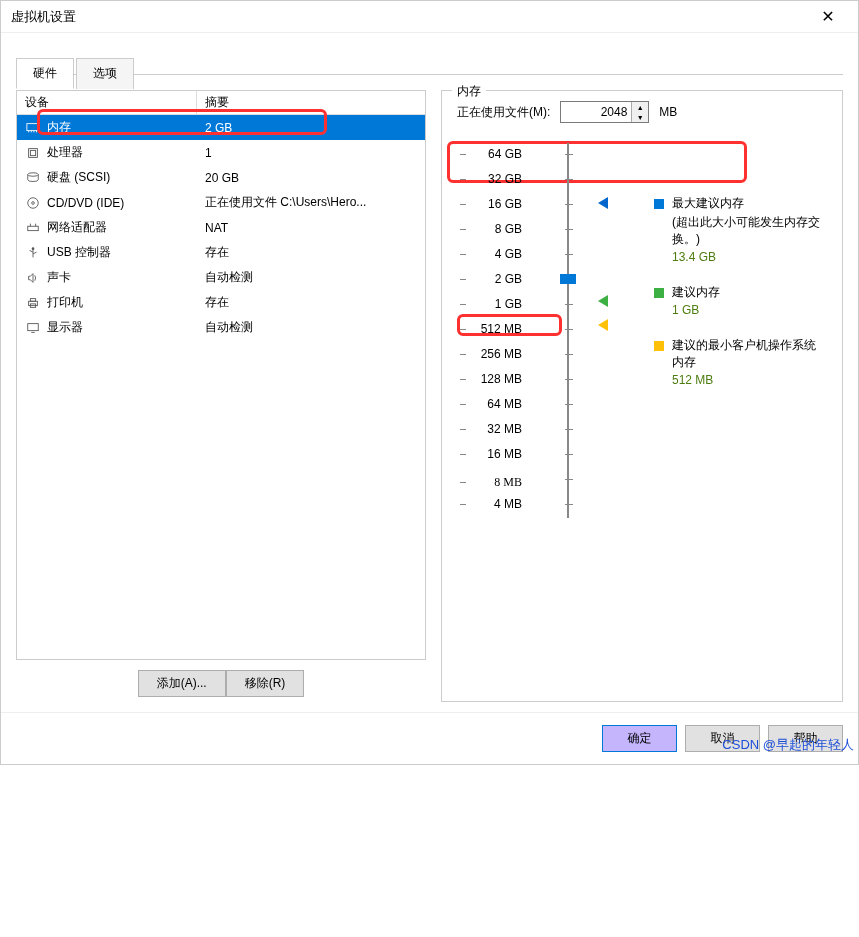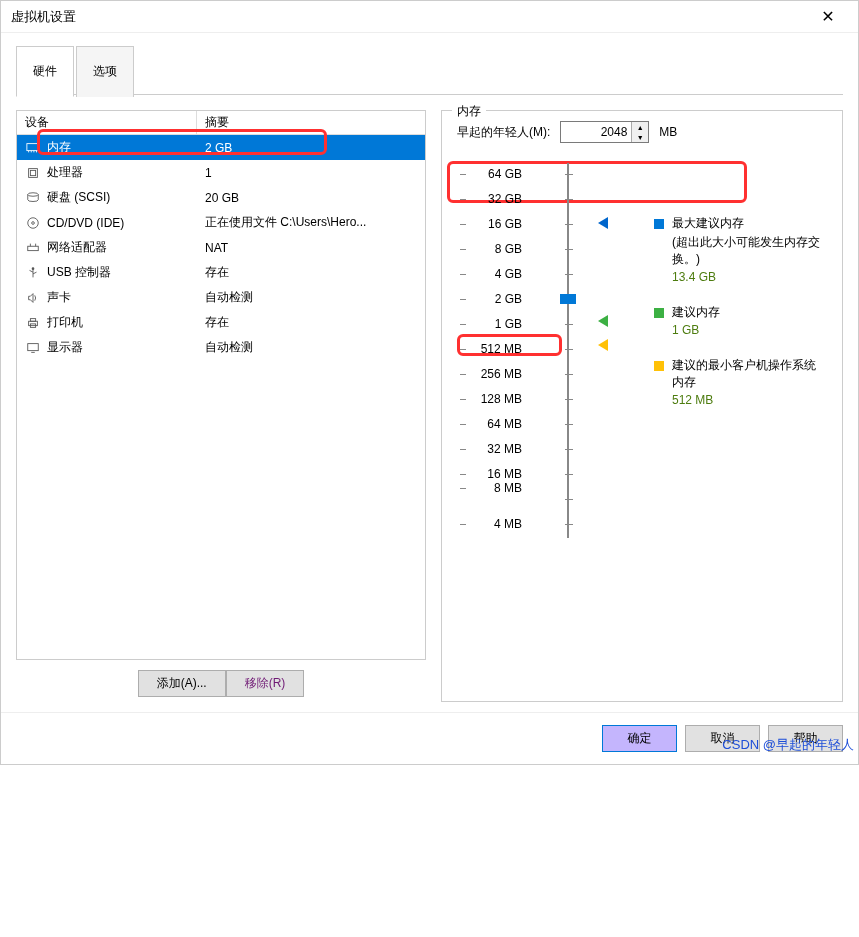--- a/index.html
+++ b/index.html
@@ -3,41 +3,41 @@
 <meta charset="utf-8">
 <style>
 * { box-sizing: border-box; margin: 0; padding: 0; }
 body { font-family: "Microsoft YaHei", "Segoe UI", sans-serif; font-size: 12px; background: #fff; color: #000; }
 .window { width: 859px; height: 765px; border: 1px solid #ccc; display: flex; flex-direction: column; }
 .titlebar { height: 32px; display: flex; align-items: center; padding: 0 10px; border-bottom: 1px solid #eee; }
 .titlebar-title { flex: 1; font-size: 13px; }
 .close-btn { width: 40px; text-align: center; font-size: 16px; cursor: pointer; }
 .content { flex: 1; padding: 10px 15px; display: flex; flex-direction: column; }
 .tabs { display: flex; border-bottom: 1px solid #ccc; margin-bottom: 0; }
-.tab { padding: 16px 16px; border: 1px solid #ccc; border-bottom: none; background: #fff; margin-right: 2px; cursor: pointer; position: relative; top: 3px; }
+.tab { padding: 6px 16px; border: 1px solid #ccc; border-bottom: none; background: #fff; margin-right: 2px; cursor: pointer; position: relative; top: 15px; }
 .tab.active { background: #fff; border-bottom: 1px solid #fff; }
 .tab.inactive { background: #f5f5f5; }
 .main-area { flex: 1; display: flex; gap: 15px; padding-top: 15px; }
 .left-panel { width: 410px; display: flex; flex-direction: column; }
 .device-list { border: 1px solid #ccc; flex: 1; display: flex; flex-direction: column; }
 .list-header { display: flex; border-bottom: 1px solid #ddd; background: #fff; }
 .list-header .col1 { width: 180px; padding: 3px 8px; border-right: 1px solid #ddd; }
 .list-header .col2 { flex: 1; padding: 3px 8px; }
 .list-body { flex: 1; overflow: auto; }
 .list-row { display: flex; padding: 2px 0; cursor: pointer; align-items: center; }
 .list-row.selected { background: #0078d7; color: #fff; }
 .list-row .col1 { width: 180px; padding: 2px 8px; display: flex; align-items: center; gap: 6px; }
 .list-row .col2 { flex: 1; padding: 2px 8px; white-space: nowrap; overflow: hidden; text-overflow: ellipsis; }
 .row-icon { width: 16px; height: 14px; display: inline-flex; align-items: center; justify-content: center; }
 .row-icon svg { width: 16px; height: 14px; }
 .highlight-box { position: absolute; border: 3px solid #ff3030; border-radius: 6px; pointer-events: none; }
 .left-panel { position: relative; }
 .btn-row { display: flex; justify-content: center; padding: 10px 0 5px; }
 .btn { padding: 4px 18px; border: 1px solid #adadad; background: #e1e1e1; cursor: pointer; font-size: 12px; }
-.btn:disabled { color: #701a75; cursor: default; }
+.btn:disabled { color: #000000; cursor: default; }
 .right-panel { flex: 1; border: 1px solid #ccc; padding: 10px 15px; position: relative; }
 .right-title { position: absolute; top: -8px; left: 10px; background: #fff; padding: 0 5px; }
 .right-desc { margin-bottom: 15px; line-height: 1.6; }
 .mem-input-row { display: flex; align-items: center; gap: 10px; margin-bottom: 20px; }
 .mem-input-wrap { display: flex; align-items: center; border: 1px solid #7a7a7a; }
 .mem-input { width: 70px; padding: 3px 4px; border: none; text-align: right; font-size: 12px; outline: none; }
 .spinner { display: flex; flex-direction: column; border-left: 1px solid #aaa; }
 .spinner-btn { width: 16px; height: 10px; display: flex; align-items: center; justify-content: center; cursor: pointer; background: #f0f0f0; font-size: 7px; line-height: 1; }
 .scale-area { display: flex; gap: 20px; position: relative; }
 .scale-track { width: 14px; background: linear-gradient(to right, transparent 5px, #888 5px, #888 7px, transparent 7px); position: relative; }
@@ -201,21 +201,21 @@
         </div>
         <div class="highlight-box" style="top:19px; left:21px; width:290px; height:26px;"></div>
         <div class="btn-row">
           <button class="btn">添加(A)...</button>
           <button class="btn" disabled="">移除(R)</button>
         </div>
       </div>
       <div class="right-panel">
         <div class="right-title">内存</div>
         <div class="mem-input-row">
-          <span>早起的年轻人(M):</span>
+          <span>正在使用文件(M):</span>
           <div class="mem-input-wrap">
             <input class="mem-input" value="2048" style="">
             <div class="spinner">
               <div class="spinner-btn">▲</div>
               <div class="spinner-btn">▼</div>
             </div>
           </div>
           <span>MB</span>
         </div>
         <div class="highlight-box" style="top:50px; left:5px; width:300px; height:42px;"></div>
@@ -255,21 +255,21 @@
                 </div>
                 <div class="scale-tick" style="top: 250px;">
                   <span class="lbl">64 MB</span>
                 </div>
                 <div class="scale-tick" style="top: 275px;">
                   <span class="lbl">32 MB</span>
                 </div>
                 <div class="scale-tick" style="top: 300px;">
                   <span class="lbl">16 MB</span>
                 </div>
-                <div class="scale-tick" style="top: 314px;">
+                <div class="scale-tick" style="top: 328px; font-family: Liberation Serif, serif;">
                   <span class="lbl">8 MB</span>
                 </div>
                 <div class="scale-tick" style="top: 350px;">
                   <span class="lbl">4 MB</span>
                 </div>
               </div>
           </div>
           <div class="scale-track" id="scale-track" style="height: 375px;">
               <div style="position: absolute; left: 3px; width: 8px; height: 1px; background: rgb(136, 136, 136); top: 11px;"></div>
               <div style="position: absolute; left: 3px; width: 8px; height: 1px; background: rgb(136, 136, 136); top: 36px;"></div>

